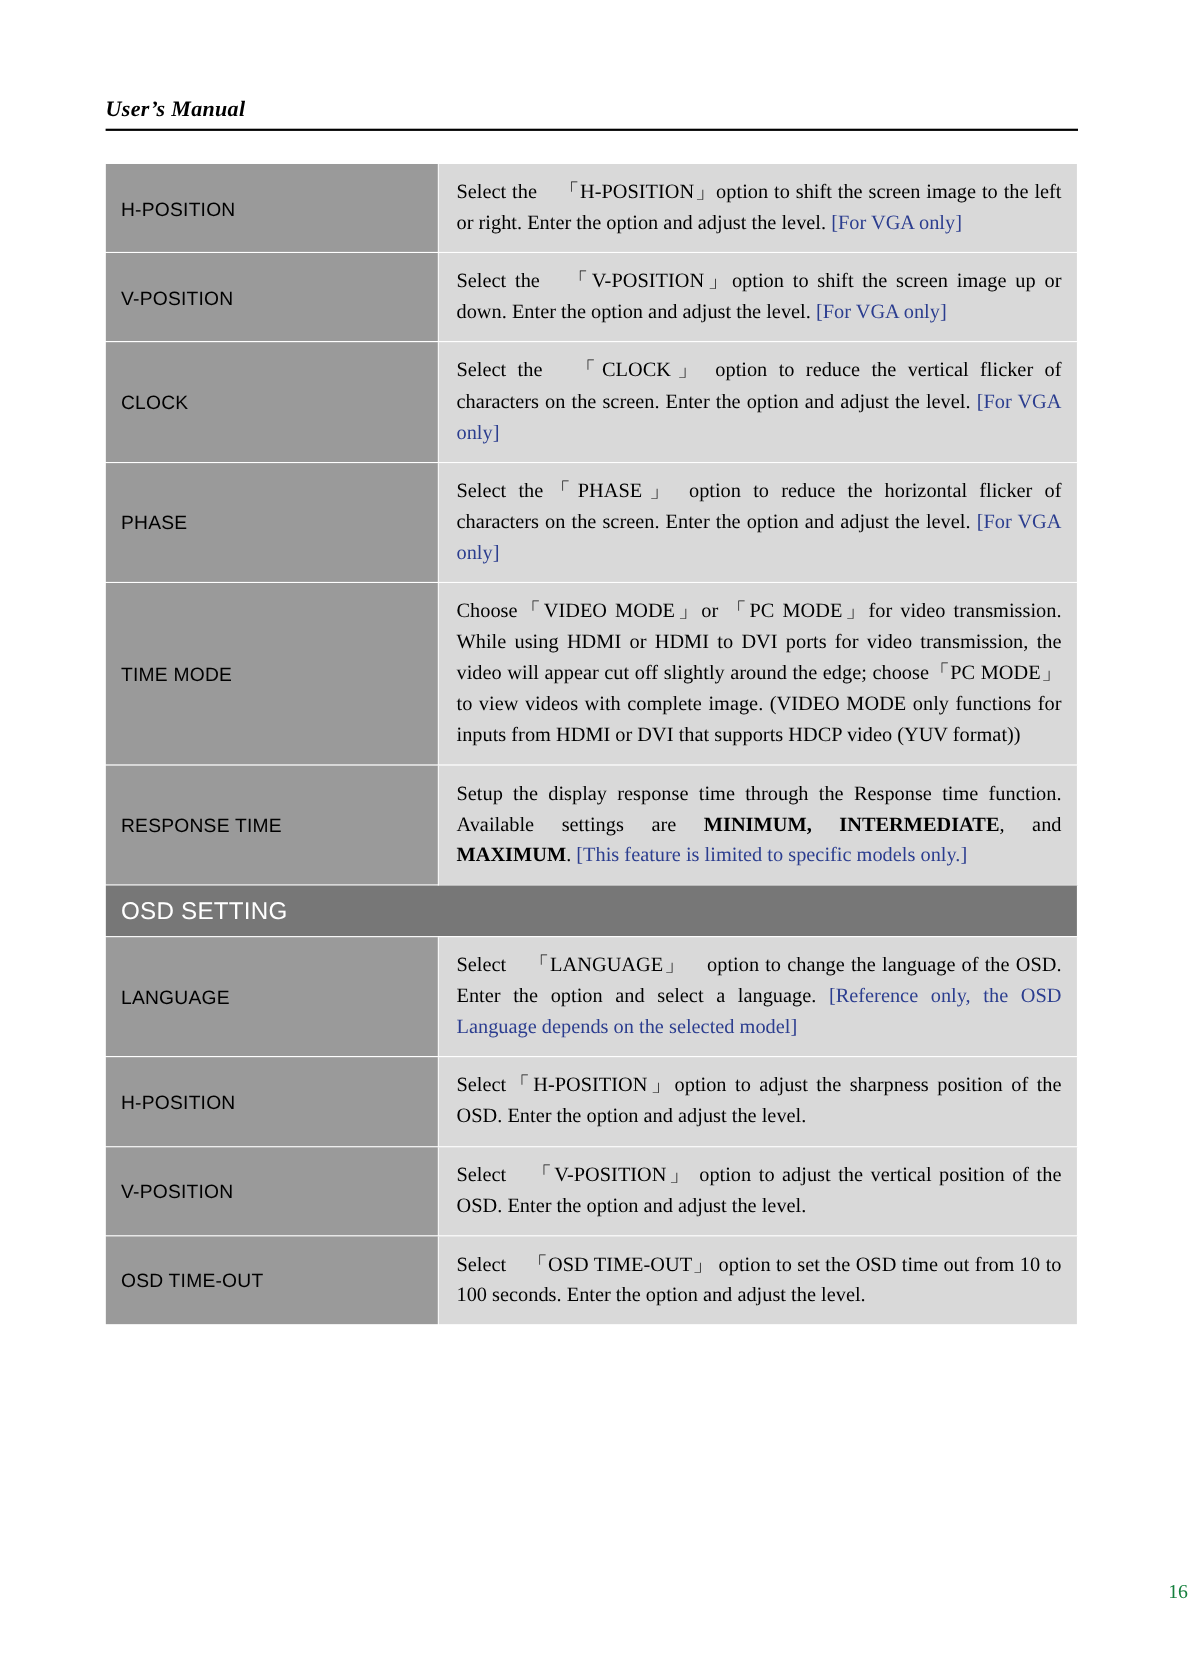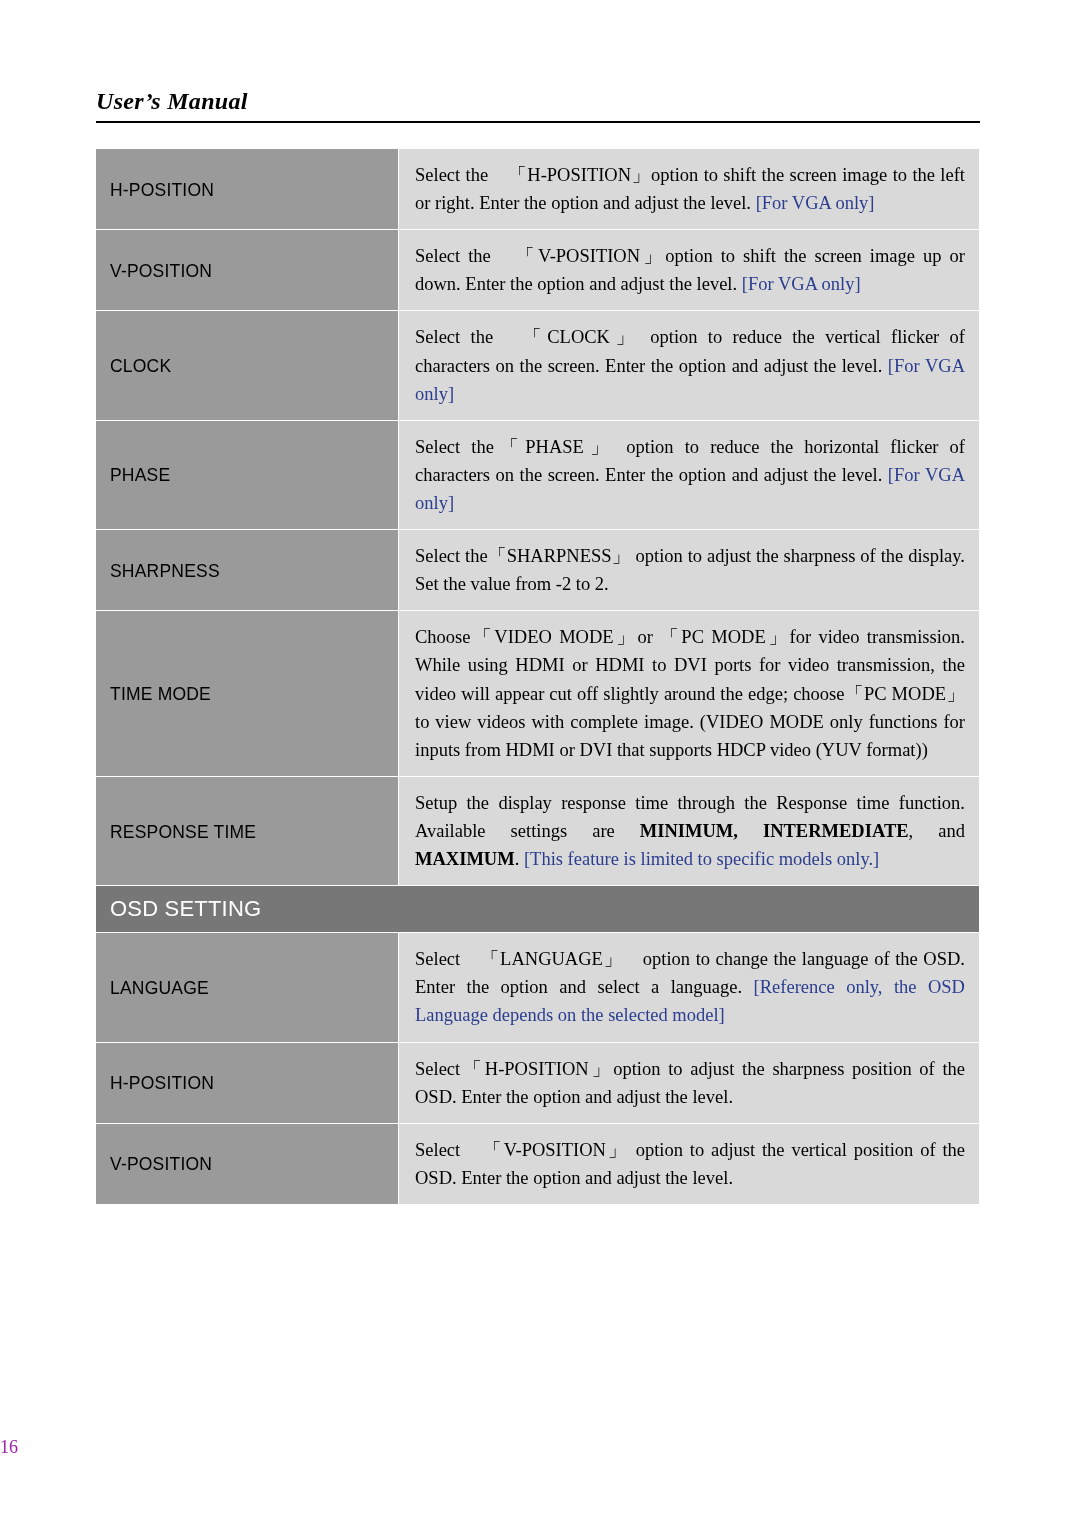--- a/index.html
+++ b/index.html
@@ -23,21 +23,21 @@
   .header {
     position: absolute;
     left: 96px;
     top: 88px;
     width: 884px;
   }
   .header-title {
     font-family: "Liberation Serif", serif;
     font-weight: bold;
     font-style: italic;
-    font-size: 24px;
+    font-size: 20px;
     color: #000000;
     letter-spacing: 0.3px;
     padding-bottom: 6px;
   }
   .header-rule {
     border-bottom: 2px solid #000000;
     width: 884px;
   }
   .table {
     position: absolute;
@@ -89,24 +89,24 @@
     margin-top: 20px;
   }
   .bold {
     font-weight: bold;
   }
   .footer {
     position: absolute;
     top: 1437px;
     left: 0;
     width: 1080px;
-    text-align: left;
+    text-align: right;
     font-family: "Liberation Serif", serif;
     font-size: 18px;
-    color: #a21caf;
+    color: #15803d;
   }
 </style>
 </head>
 <body>
 
 <div class="page">
 
   <div class="header">
     <div class="header-title">User’s Manual</div>
     <div class="header-rule"></div>
@@ -124,24 +124,20 @@
         </tr>
         <tr>
           <td class="label-cell">CLOCK</td>
           <td class="desc-cell just">Select the　「CLOCK」 option to reduce the vertical flicker of characters on the screen. Enter the option and adjust the level. <span class="blue">[For VGA only]</span></td>
         </tr>
         <tr>
           <td class="label-cell">PHASE</td>
           <td class="desc-cell just">Select the「PHASE」 option to reduce the horizontal flicker of characters on the screen. Enter the option and adjust the level. <span class="blue">[For VGA only]</span></td>
         </tr>
         <tr>
-          <td class="label-cell">SHARPNESS</td>
-          <td class="desc-cell just">Select the「SHARPNESS」 option to adjust the sharpness of the display. Set the value from -2 to 2.</td>
-        </tr>
-        <tr>
           <td class="label-cell">TIME MODE</td>
           <td class="desc-cell just">Choose「VIDEO MODE」or 「PC MODE」for video transmission. While using HDMI or HDMI to DVI ports for video transmission, the video will appear cut off slightly around the edge; choose「PC MODE」to view videos with complete image. (VIDEO MODE only functions for inputs from HDMI or DVI that supports HDCP video (YUV format))</td>
         </tr>
         <tr>
           <td class="label-cell">RESPONSE TIME</td>
           <td class="desc-cell just">Setup the display response time through the Response time function. Available settings are <span class="bold">MINIMUM, INTERMEDIATE</span>, and <span class="bold">MAXIMUM</span>. <span class="blue">[This feature is limited to specific models only.]</span></td>
         </tr>
         <tr>
           <td class="section-cell" colspan="2">OSD SETTING</td>
         </tr>
@@ -150,20 +146,24 @@
           <td class="desc-cell just">Select　「LANGUAGE」　option to change the language of the OSD. Enter the option and select a language. <span class="blue">[Reference only, the OSD Language depends on the selected model]</span></td>
         </tr>
         <tr>
           <td class="label-cell">H-POSITION</td>
           <td class="desc-cell just">Select「H-POSITION」option to adjust the sharpness position of the OSD. Enter the option and adjust the level.</td>
         </tr>
         <tr>
           <td class="label-cell">V-POSITION</td>
           <td class="desc-cell just">Select　「V-POSITION」 option to adjust the vertical position of the OSD. Enter the option and adjust the level.</td>
         </tr>
+        <tr>
+          <td class="label-cell">OSD TIME-OUT</td>
+          <td class="desc-cell just">Select　「OSD TIME-OUT」 option to set the OSD time out from 10 to 100 seconds. Enter the option and adjust the level.</td>
+        </tr>
       </tbody>
   </table>
 
   <div class="footer">
     <span>16</span>
   </div>
 
 </div>
 
 </body></html>

